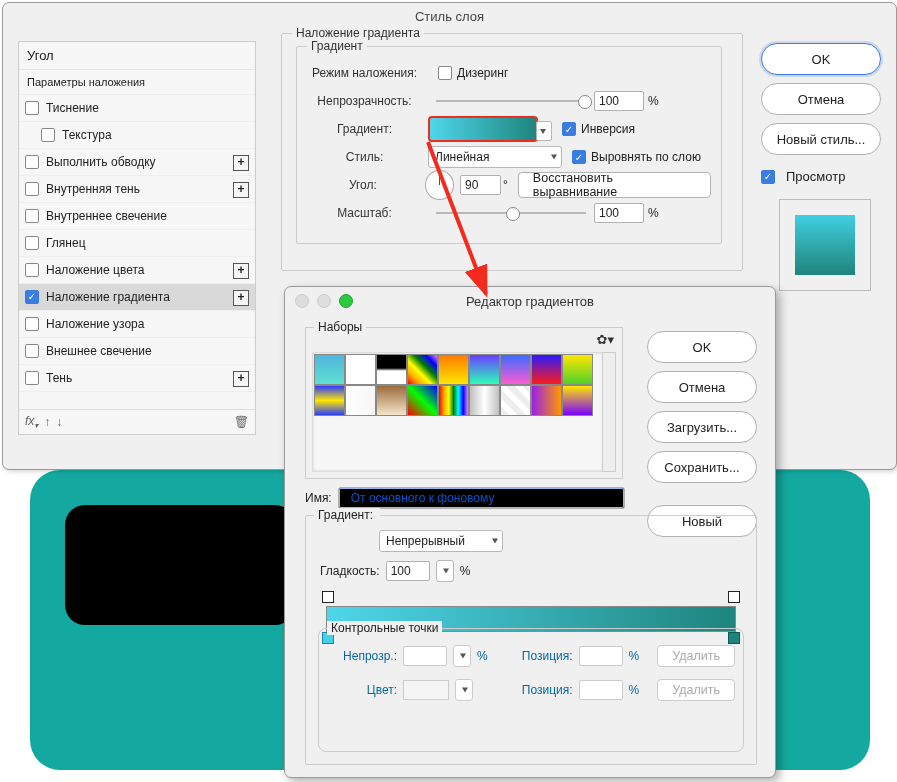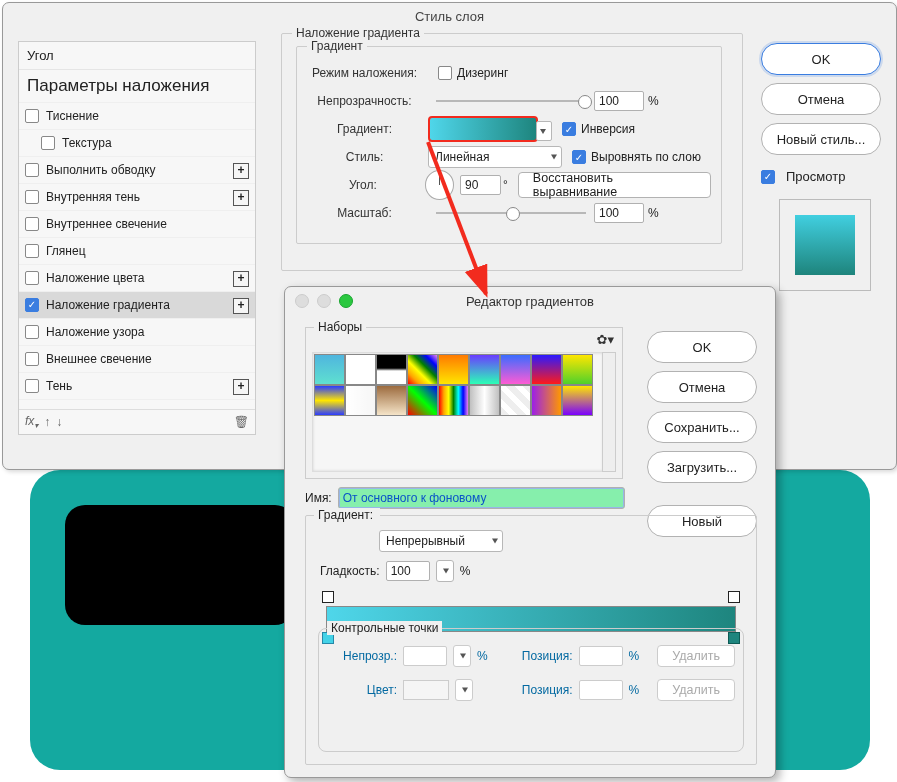--- a/index.html
+++ b/index.html
@@ -100,21 +100,21 @@
     width: 14px; height: 14px;
     border: 1px solid #555;
     font-size: 12px;
     line-height: 12px;
     text-align: center;
     font-weight: bold;
     background: #f5f5f5;
   }
   .sub-params {
     padding: 6px 8px;
-    font-size: 17px;
+    font-size: 11px;
     border-bottom: 1px solid #efefef;
   }
   .sp-toolbar {
     position: absolute;
     bottom: 0; left: 0; right: 0;
     height: 24px;
     border-top: 1px solid #ddd;
     display: flex;
     align-items: center;
     padding: 0 6px;
@@ -278,21 +278,21 @@
     position:absolute;right:6px;top:24px;bottom:6px;width:12px;border:1px solid #ccc;background:#eee;
   }
   .win2 .rightcol {
     position:absolute;right:18px;top:44px;width:110px;display:flex;flex-direction:column;gap:8px;
   }
 
   .name-row {
     position:absolute;left:20px;top:200px;right:150px;display:flex;align-items:center;gap:6px;
   }
   .name-input {
-    flex:1;height:20px;border:1px solid #b0b0b0;background:#86efac;border-radius:3px;padding:0 4px;display:flex;align-items:center;color:#0a52c8;
+    flex:1;height:20px;border:1px solid #b0b0b0;background:#000000;border-radius:3px;padding:0 12px;display:flex;align-items:center;color:#0a52c8;
     box-shadow:inset 0 0 0 1px #96b6e8;
   }
 
   .gradgrp {
     position:absolute;left:20px;top:228px;right:18px;bottom:12px;border:1px solid #ccc;border-radius:2px;
   }
   .gradgrp .lbl {
     position:absolute;top:-8px;left:8px;background:#f0f0f0;padding:0 4px;font-size:12px;
   }
   .gg-row { display:flex;align-items:center;gap:6px;padding:4px 8px;font-size:12px;}
@@ -512,22 +512,22 @@
         <div class="sw" style="background: repeating-linear-gradient(45deg, rgb(238, 238, 238) 0px, rgb(238, 238, 238) 6px, rgb(255, 255, 255) 6px, rgb(255, 255, 255) 12px);"></div>
         <div class="sw" style="background: linear-gradient(to right, rgb(155, 31, 232), rgb(255, 152, 0));"></div>
         <div class="sw" style="background: linear-gradient(rgb(255, 230, 0), rgb(122, 0, 255));"></div>
       </div>
     <div class="scrollbar"></div>
   </div>
 
   <div class="rightcol">
     <div class="bigbtn">OK</div>
     <div class="bigbtn">Отмена</div>
+    <div class="bigbtn">Загрузить...</div>
     <div class="bigbtn">Сохранить...</div>
-    <div class="bigbtn">Загрузить...</div>
     <div style="height:6px"></div>
     <div class="bigbtn">Новый</div>
   </div>
 
   <div class="name-row">
     <span>Имя:</span>
     <div class="name-input">
         <span>От основного к фоновому</span>
       </div>
   </div>

